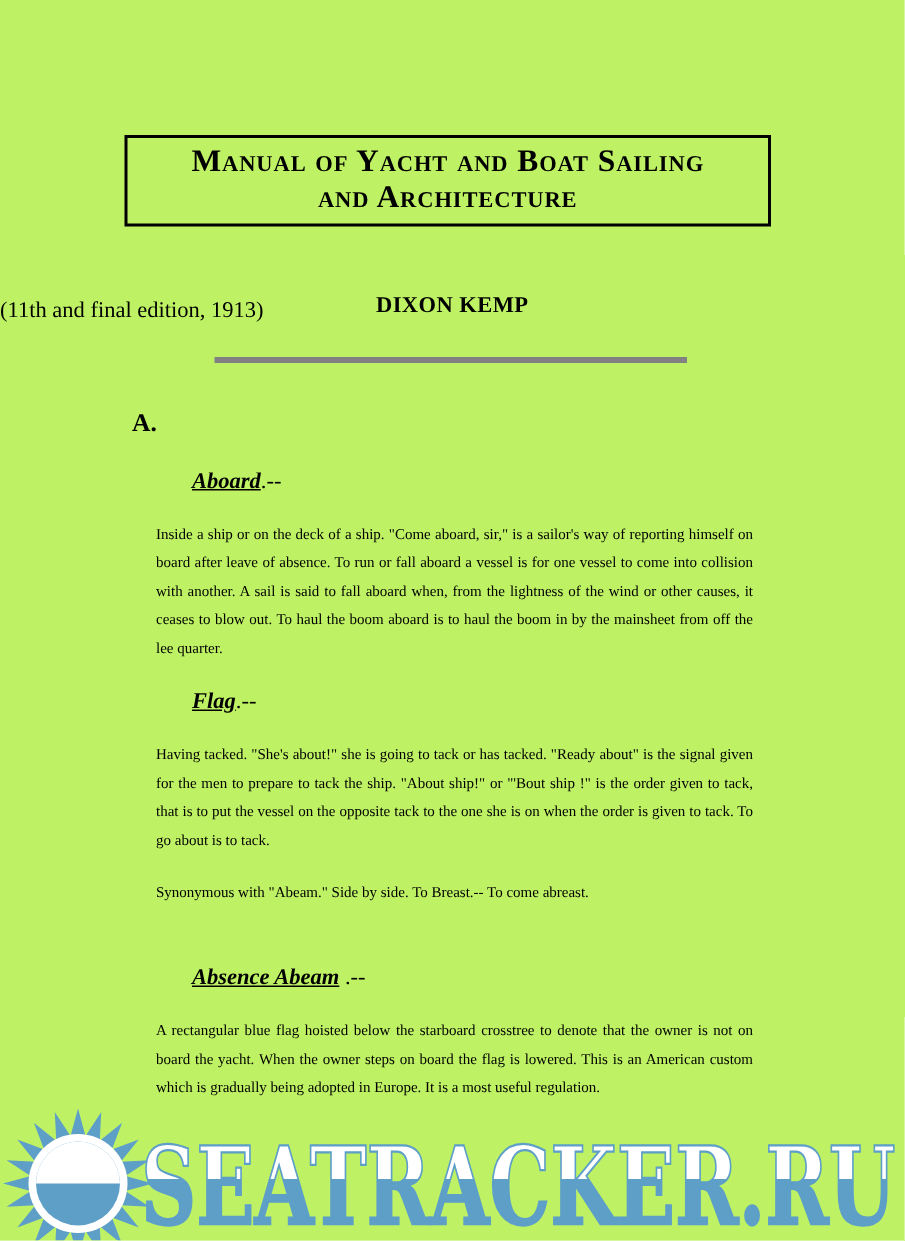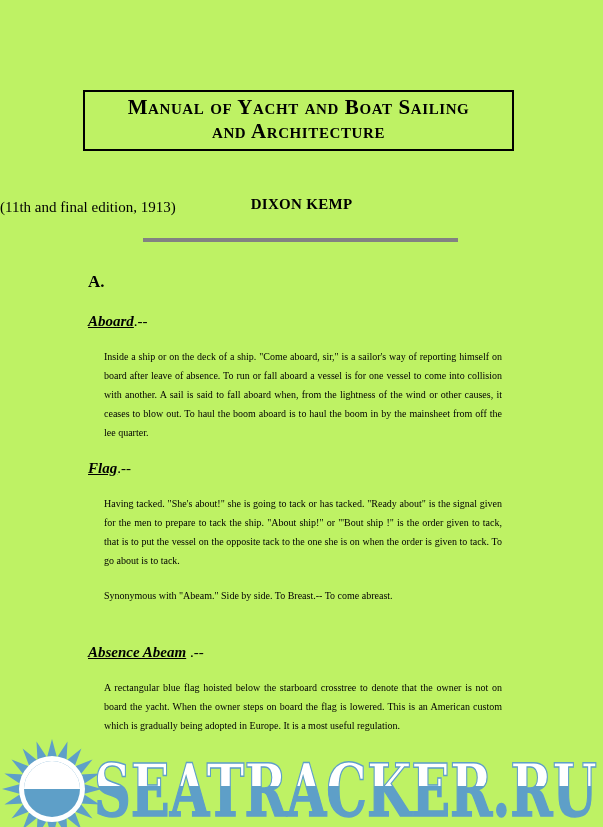--- a/index.html
+++ b/index.html
@@ -25,21 +25,21 @@
     position:absolute;left:143px;top:238px;width:315px;height:4px;background:#828282;
   }
   .content{
     position:absolute;left:88px;top:271px;width:430px;
   }
   .section-letter{font-size:17px;font-weight:bold;line-height:21px;}
   .entry{margin-top:20px;}
   .entry.e2{margin-top:17px;}
   .entry.e3{margin-top:10px;}
   .entry.e4{margin-top:38px;}
-  .heading{font-size:15px;line-height:19px;}
+  .heading{font-size:15px;line-height:19px;margin-left:40px;}
   .term{font-weight:bold;font-style:italic;text-decoration:underline;}
   .sep{font-size:15px;}
   .body{font-size:10px;line-height:19px;text-align:justify;margin:16px;}
   .watermark{position:absolute;left:0;top:0;width:603px;height:827px;pointer-events:none;border-radius:23px;}
   .wm-sun{position:absolute;left:-3px;top:734px;}
   .wm-text{position:absolute;left:94px;top:752px;}
 </style>
 </head>
 <body>
 

